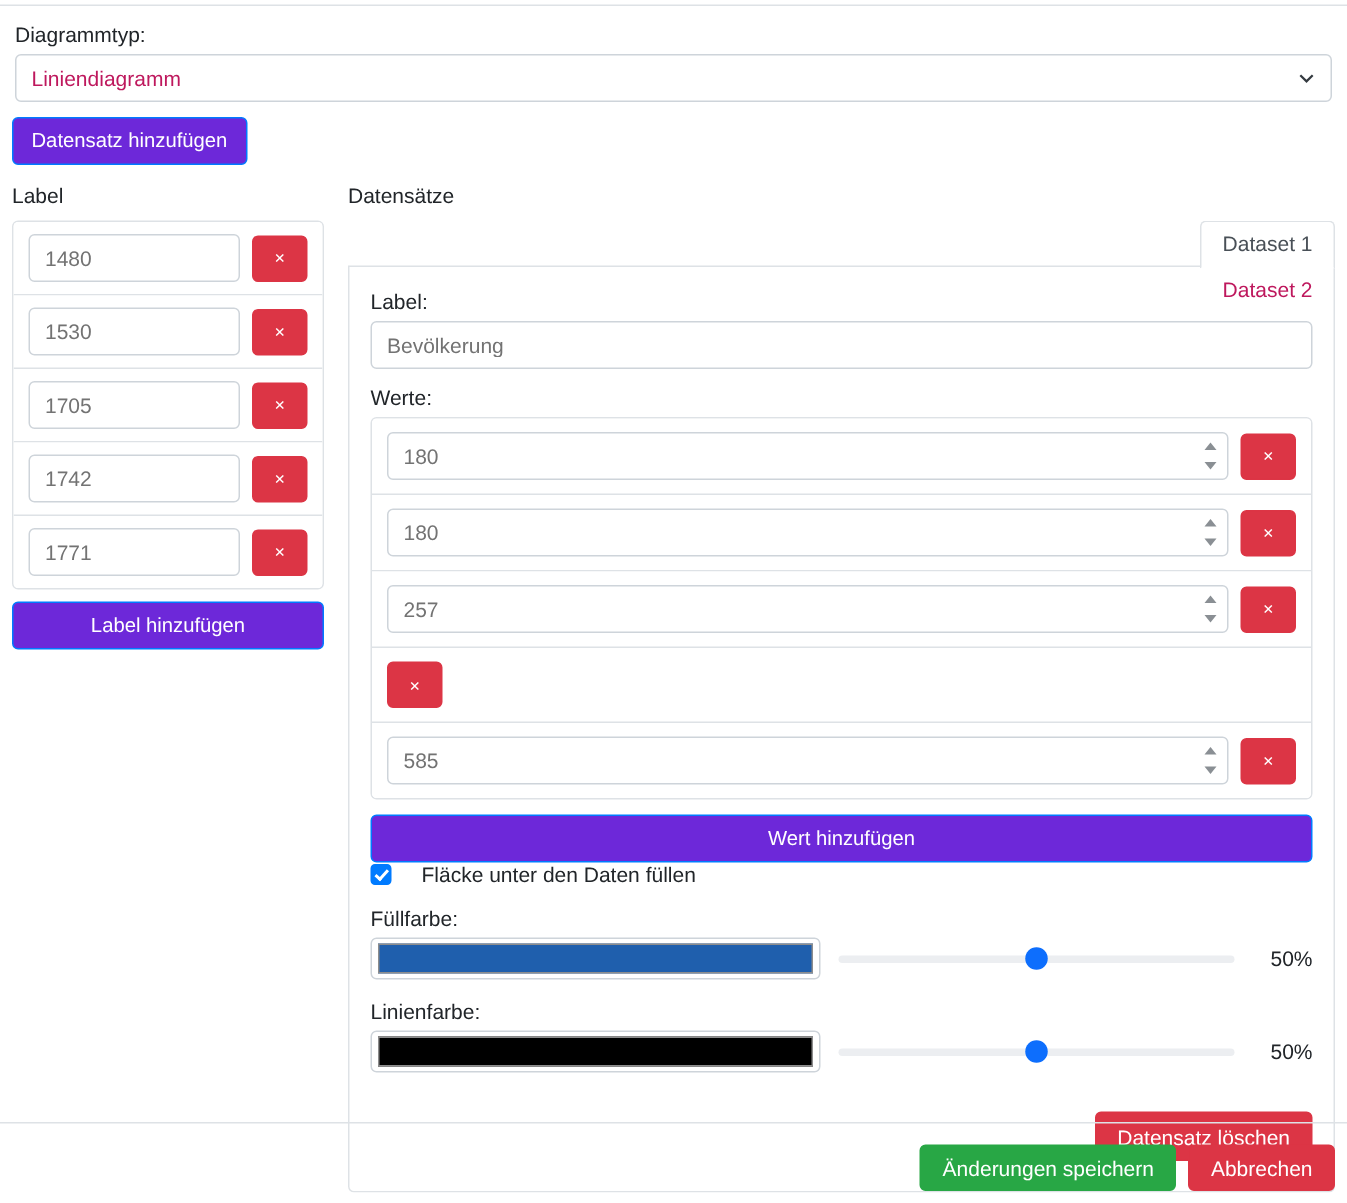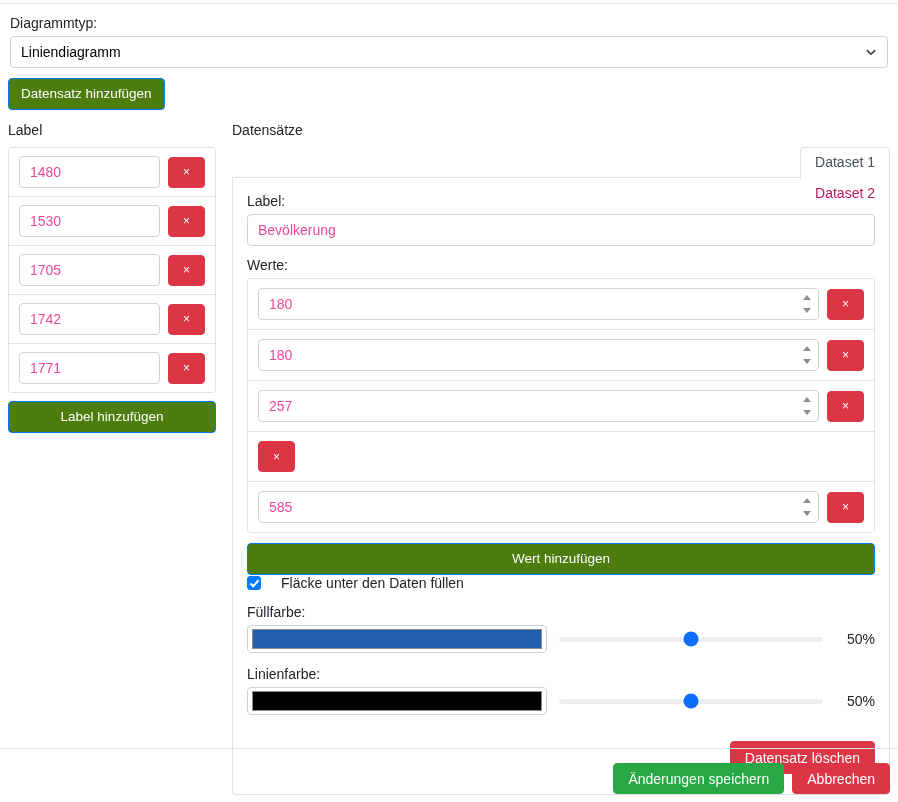--- a/index.html
+++ b/index.html
@@ -34,35 +34,35 @@
     line-height: 18px;
   }
   .form-control {
     display: block;
     width: 100%;
     height: 32px;
     padding: 4px 10px;
     font-family: "Liberation Sans", sans-serif;
     font-size: 14px;
     line-height: 22px;
-    color: #ec4899;
+    color: #737373;
     background: #ffffff;
     border: 1px solid #ced4da;
     border-radius: 4px;
     outline: none;
   }
   .form-select {
     display: block;
     width: 100%;
     height: 32px;
     padding: 4px 28px 4px 10px;
     font-family: "Liberation Sans", sans-serif;
     font-size: 14px;
     line-height: 22px;
-    color: #000000;
+    color: #be185d;
     background: #ffffff;
     border: 1px solid #ced4da;
     border-radius: 4px;
     appearance: none;
     -webkit-appearance: none;
     outline: none;
   }
   .select-wrap { position: relative; }
   .select-caret {
     position: absolute;
@@ -80,21 +80,21 @@
     font-family: "Liberation Sans", sans-serif;
     font-size: 13.5px;
     line-height: 1;
     border: 1px solid transparent;
     border-radius: 4px;
     cursor: pointer;
     padding: 0 12px;
     white-space: nowrap;
     color: #fff;
   }
-  .btn-primary { background: #4d7c0f; border-color: #007bff; }
+  .btn-primary { background: #6d28d9; border-color: #007bff; }
   .btn-danger  { background: #dc3545; border-color: #dc3545; }
   .btn-success { background: #28a745; border-color: #28a745; }
 
   
   .chart-type-block {
     position: absolute;
     left: 10px; top: 14px;
     width: 878px;
   }
   .btn-add-dataset {

